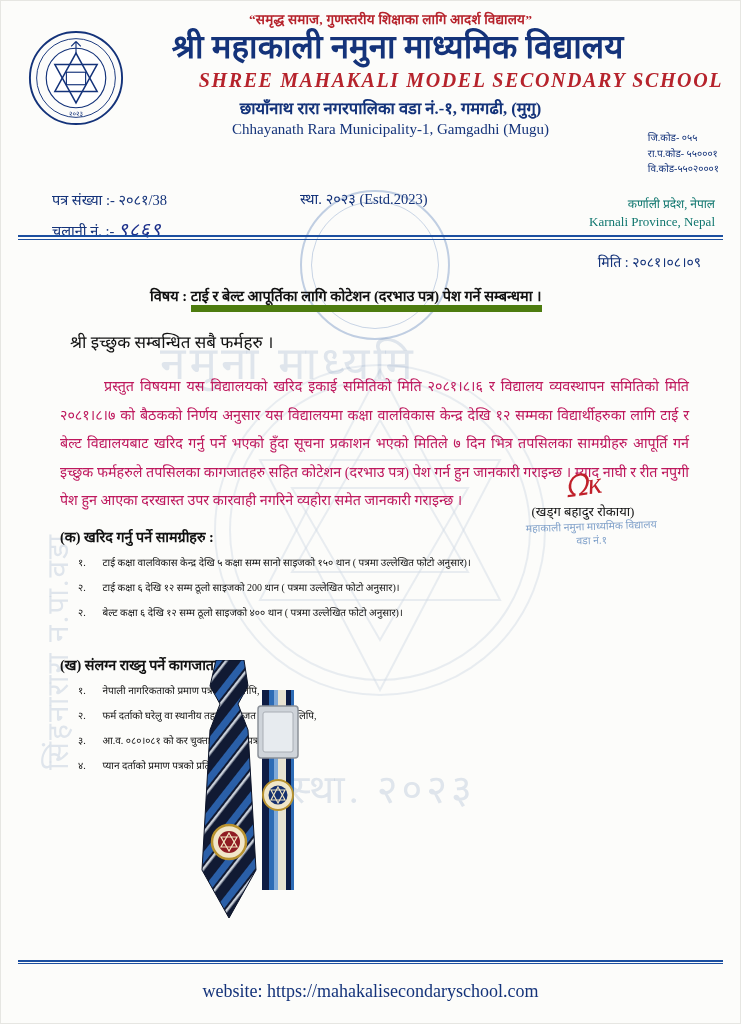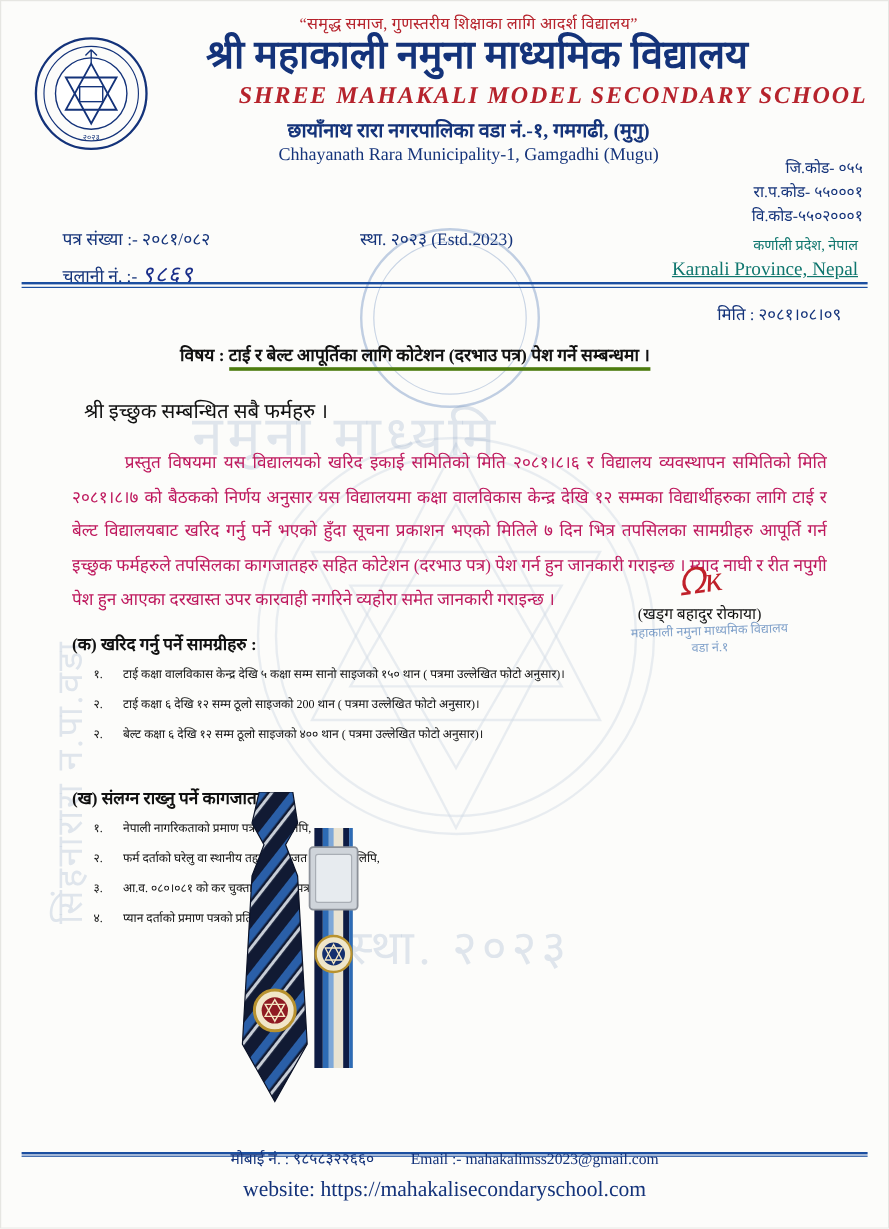--- a/index.html
+++ b/index.html
@@ -60,21 +60,21 @@
   .header { position: relative; padding: 10px 18px 0 18px; }
   .logo {
     position: absolute;
     left: 28px; top: 30px;
     width: 96px; height: 96px;
   }
   .motto {
     text-align: center;
     color: #b6232c;
     font-size: 13.5px;
-    font-weight: normal;
+    font-weight: bold;
     margin-left: 40px;
     letter-spacing: 0.2px;
   }
   .school-np {
     text-align: center;
     color: #14337a;
     font-size: 33px;
     font-weight: bold;
     margin: 1px 0 0 54px;
     letter-spacing: 0px;
@@ -99,34 +99,34 @@
   .addr-en {
     text-align: center;
     color: #14337a;
     font-size: 15px;
     margin: 2px 0 0 40px;
   }
 
   .codes {
     position: absolute;
     right: 22px; top: 130px;
-    text-align: right;
-    color: #14337a;
-    font-size: 13px;
+    text-align: left;
+    color: #14337a;
+    font-size: 10px;
     line-height: 1.55;
   }
   .province {
     position: absolute;
     right: 26px; top: 196px;
     text-align: right;
     color: #0f766e;
     font-size: 12px;
     line-height: 1.45;
   }
-  .province .en { font-size: 16px; text-decoration: underline; }
+  .province .en { font-size: 13px; }
 
   
   .refblock {
     position: absolute;
     left: 52px; top: 188px;
     color: #14337a;
     font-size: 14.5px;
     line-height: 1.75;
   }
   .refblock .hand {
@@ -166,21 +166,21 @@
 
   
   .subject {
     position: absolute;
     left: 150px; top: 285px;
     right: 60px;
     font-size: 14.5px;
     font-weight: bold;
     color: #111;
   }
-  .subject u { text-decoration: none; border-bottom: 3px solid #4d7c0f; padding-bottom: 1px; }
+  .subject u { text-decoration: none; border-bottom: 7px solid #4d7c0f; padding-bottom: 1px; }
 
   .salutation {
     position: absolute;
     left: 70px; top: 330px;
     font-size: 17px;
     color: #111;
   }
 
   .para {
     position: absolute;
@@ -338,21 +338,21 @@
   </div>
 
   <div class="province">
     <div>कर्णाली प्रदेश, नेपाल</div>
     <div class="en">Karnali Province, Nepal</div>
   </div>
 
   <div class="refblock">
     <div>
       <span>पत्र संख्या :-</span>
-      <span>२०८१/०८२</span>
+      <span>२०८१/38</span>
     </div>
     <div>
       <span>चलानी नं. :-</span>
       <span class="hand">९८६९</span>
     </div>
   </div>
 
   <div class="estd">
     <span>स्था.</span>
     <span>२०२३</span>
@@ -453,27 +453,20 @@
     <rect x="10" y="16" width="40" height="52" rx="3" fill="#cfd4da" stroke="#8c9199" stroke-width="1.5"></rect>
     <rect x="15" y="22" width="30" height="40" rx="2" fill="#e7ebef" stroke="#a9aeb5" stroke-width="1"></rect>
     <circle cx="30" cy="105" r="15" fill="#efe6c9" stroke="#b8922f" stroke-width="2"></circle>
     <circle cx="30" cy="105" r="9.5" fill="#15306e"></circle>
     <polygon points="30,97 37,110 23,110" fill="none" stroke="#f4e7c2" stroke-width="1.1"></polygon>
     <polygon points="30,113 23,100 37,100" fill="none" stroke="#f4e7c2" stroke-width="1.1"></polygon>
   </svg>
 
   <div class="footer-rule"></div>
   <div class="footer">
-    <div class="row1">
-      <span>मोबाई नं. :</span>
-      <span>९८५८३२२६६०</span>
-      <span class="sp"></span>
-      <span>Email :-</span>
-      <span>mahakalimss2023@gmail.com</span>
-    </div>
     <div class="row2">
       <span>website:</span>
       <span>https://mahakalisecondaryschool.com</span>
     </div>
   </div>
 
   <div class="paper-edge"></div>
 </div>
 
 </body></html>

